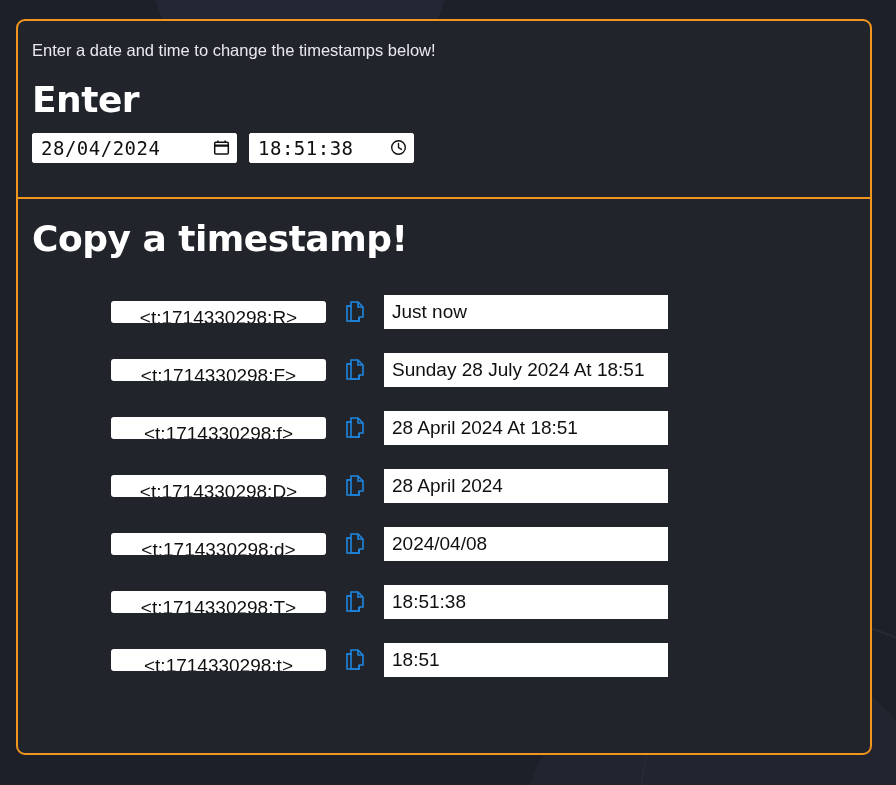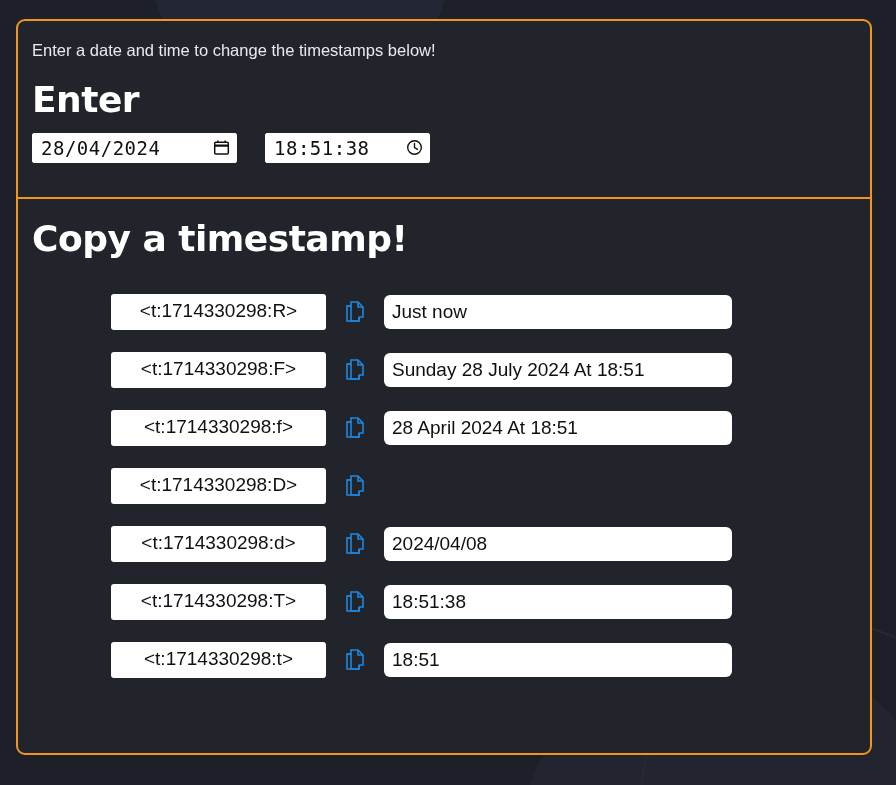--- a/index.html
+++ b/index.html
@@ -73,21 +73,21 @@
     font-size: 36px;
     font-weight: bold;
     letter-spacing: -0.5px;
     margin: 21px 0 0 14px;
     line-height: 1;
     font-family: "DejaVu Sans", sans-serif;
   }
   #date-inputs {
     display: flex;
     align-items: center;
-    gap: 28px;
+    gap: 12px;
     margin: 15px 8px 0 14px;
   }
   .dt-field {
     background: #ffffff;
     border: 1px solid #ffffff;
     border-radius: 2px;
     height: 30px;
     display: flex;
     align-items: center;
     justify-content: space-between;
@@ -129,21 +129,21 @@
     display: flex;
     align-items: center;
     height: 34px;
     margin-bottom: 24px;
     padding-left: 93px;
   }
   .ts-row:last-child { margin-bottom: 0; }
 
   .ts-code {
     width: 215px;
-    height: 36px;
+    height: 22px;
     background: #ffffff;
     border: none;
     border-radius: 3px;
     color: #101010;
     font-family: "Liberation Sans", sans-serif;
     font-size: 19px;
     padding: 0 8px;
     line-height: 34px;
     white-space: nowrap;
     overflow: hidden;
@@ -155,25 +155,25 @@
     margin: 0 12px;
     display: flex;
     align-items: center;
     justify-content: center;
     background: transparent;
     border: none;
     cursor: pointer;
     flex: none;
   }
   .ts-output {
-    width: 348px;
+    width: 284px;
     height: 34px;
     background: #ffffff;
     border: none;
-    border-radius: 6px;
+    border-radius: 0;
     color: #101010;
     font-family: "Liberation Sans", sans-serif;
     font-size: 19px;
     padding: 0 8px;
     line-height: 34px;
     white-space: nowrap;
     overflow: hidden;
   }
 </style>
 </head>
@@ -266,20 +266,21 @@
       <div class="ts-row">
         <div class="ts-code">&lt;t:1714330298:D&gt;</div>
         <div class="copy-btn">
           <svg width="22" height="24" viewBox="0 0 22 24" fill="none" stroke="#1f87e0" stroke-width="1.6">
             <path d="M7 2 h7 l5 5 v10 h-12 z"></path>
             <path d="M14 2 v5 h5"></path>
             <path d="M15 17 v4 h-12 v-15 h4" fill="#22242b"></path>
             <path d="M3 6 h4 v15 h8 v-4"></path>
           </svg>
         </div>
+        <div class="ts-output">28 April 2024</div>
       </div>
 
       <div class="ts-row">
         <div class="ts-code">&lt;t:1714330298:d&gt;</div>
         <div class="copy-btn">
           <svg width="22" height="24" viewBox="0 0 22 24" fill="none" stroke="#1f87e0" stroke-width="1.6">
             <path d="M7 2 h7 l5 5 v10 h-12 z"></path>
             <path d="M14 2 v5 h5"></path>
             <path d="M15 17 v4 h-12 v-15 h4" fill="#22242b"></path>
             <path d="M3 6 h4 v15 h8 v-4"></path>

